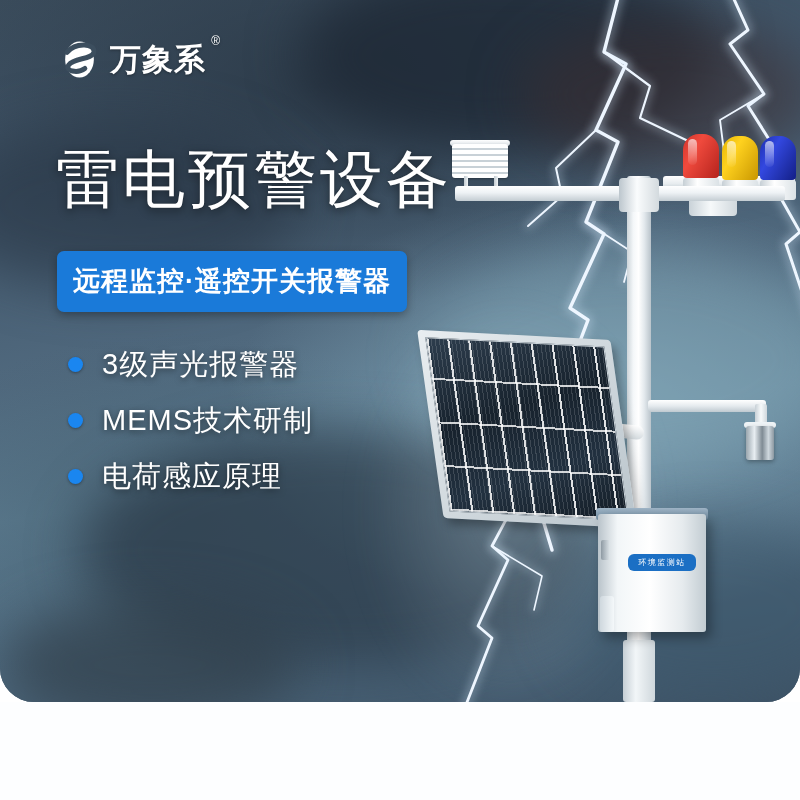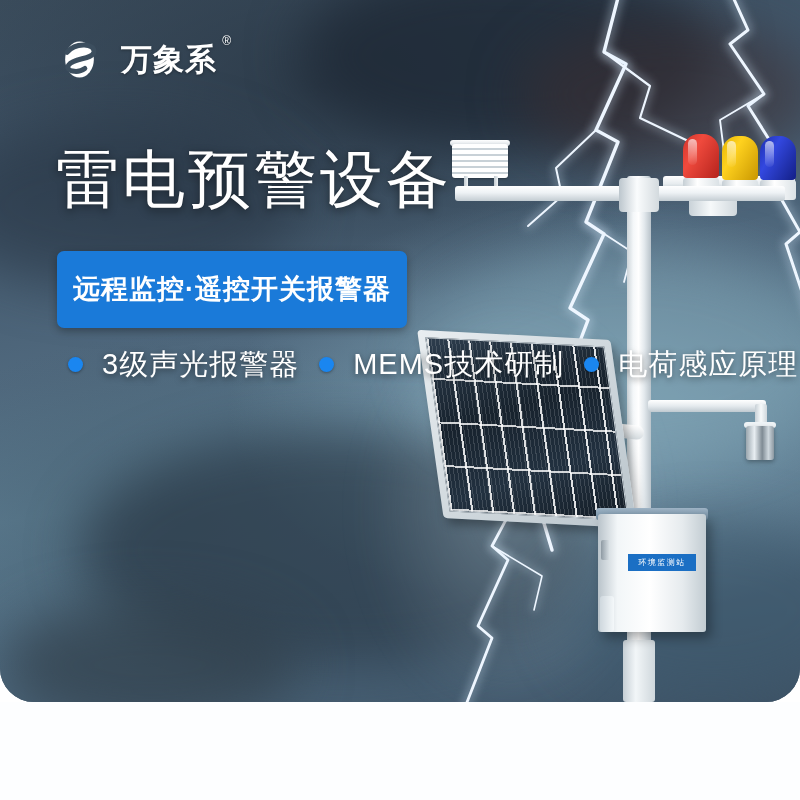--- a/index.html
+++ b/index.html
@@ -109,45 +109,45 @@
       border:1px solid #cfd8de;box-sizing:border-box;}
   .panel-mount{position:absolute;left:600px;top:424px;width:44px;height:14px;border-radius:7px;
       background:linear-gradient(180deg,#ffffff,#d3dade);transform:rotate(6deg);}
 
   
   .cbox{position:absolute;left:598px;top:514px;width:108px;height:118px;border-radius:3px;
       background:linear-gradient(90deg,#b9c3ca 0%,#f2f6f8 18%,#ffffff 48%,#e6ebee 78%,#c2ccd2 100%);
       box-shadow:5px 6px 12px rgba(0,0,0,.32);}
   .cbox-lid{position:absolute;left:596px;top:508px;width:112px;height:12px;border-radius:3px;
       background:linear-gradient(180deg,#9fb4c6,#6e8a9f);}
-  .cbox-label{position:absolute;left:628px;top:554px;width:68px;height:17px;border-radius:0;
+  .cbox-label{position:absolute;left:628px;top:554px;width:68px;height:17px;border-radius:6px;
       background:#1b6fc4;display:flex;align-items:center;justify-content:center;}
   .cbox-label span{color:#fff;font-size:8px;letter-spacing:1.5px;line-height:1;white-space:nowrap;}
   .cbox-latch{position:absolute;left:601px;top:540px;width:9px;height:20px;border-radius:2px;
       background:linear-gradient(90deg,#8e9aa3,#dfe6ea);}
   .cbox-vent{position:absolute;left:600px;top:596px;width:14px;height:36px;border-radius:3px;
       background:linear-gradient(90deg,#cfd8de,#f4f8fa);}
 
   
-  .logo{position:absolute;left:58px;top:38px;display:flex;align-items:center;gap:20px;}
+  .logo{position:absolute;left:58px;top:38px;display:flex;align-items:center;gap:9px;}
   .logo-mark{width:43px;height:43px;}
   .logo-text{color:#fff;font-size:31px;font-weight:700;letter-spacing:1px;line-height:1;
       position:relative;text-shadow:0 1px 3px rgba(0,0,0,.35);}
   .logo-reg{position:absolute;top:-9px;right:-15px;font-size:12px;font-weight:400;}
 
   .headline{position:absolute;left:56px;top:148px;color:#fff;
       font-size:63px;font-weight:400;letter-spacing:3px;line-height:1;
       text-shadow:0 3px 10px rgba(0,0,0,.45),0 0 2px rgba(0,0,0,.3);white-space:nowrap;}
 
-  .subbar{position:absolute;left:57px;top:251px;height:45px;padding:16px 16px;
+  .subbar{position:absolute;left:57px;top:251px;height:45px;padding:8px 16px;
       display:flex;align-items:center;border-radius:7px;background:#1a7ad9;
       box-shadow:0 3px 8px rgba(0,0,0,.3);}
   .subbar span{color:#fff;font-size:27px;font-weight:700;letter-spacing:1px;line-height:1;white-space:nowrap;}
 
-  .features{position:absolute;left:68px;top:350px;display:flex;flex-direction:row;gap:20px;}
+  .features{position:absolute;left:68px;top:350px;display:flex;flex-direction:column;gap:27px;}
   .feature{display:flex;align-items:center;gap:19px;}
   .dot{width:15px;height:15px;border-radius:50%;background:#1a86f0;flex:0 0 auto;
       box-shadow:0 1px 3px rgba(0,0,0,.35);}
   .feature-label{color:#fff;font-size:29px;font-weight:500;letter-spacing:1px;line-height:1;
       text-shadow:0 2px 6px rgba(0,0,0,.5);white-space:nowrap;}
 
   
   .footer{position:absolute;left:0;top:702px;width:800px;height:98px;
       background:#fdfeff;display:flex;align-items:center;}
 </style>

